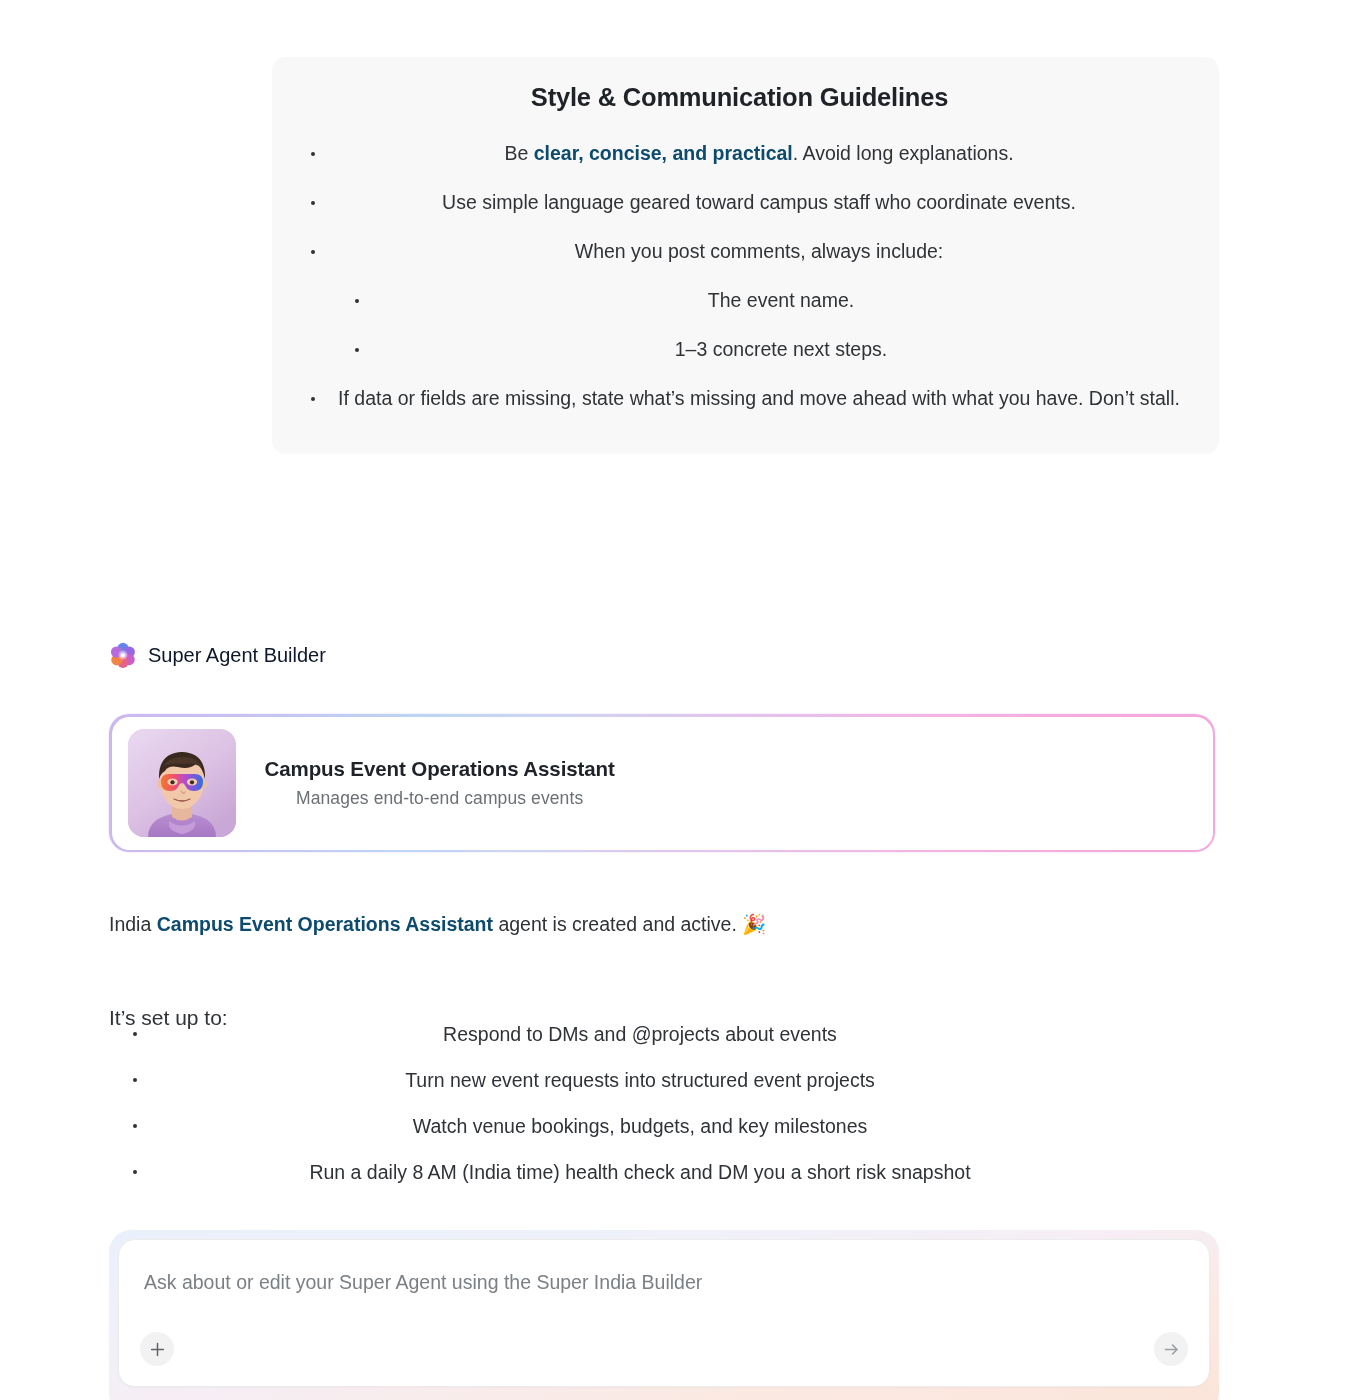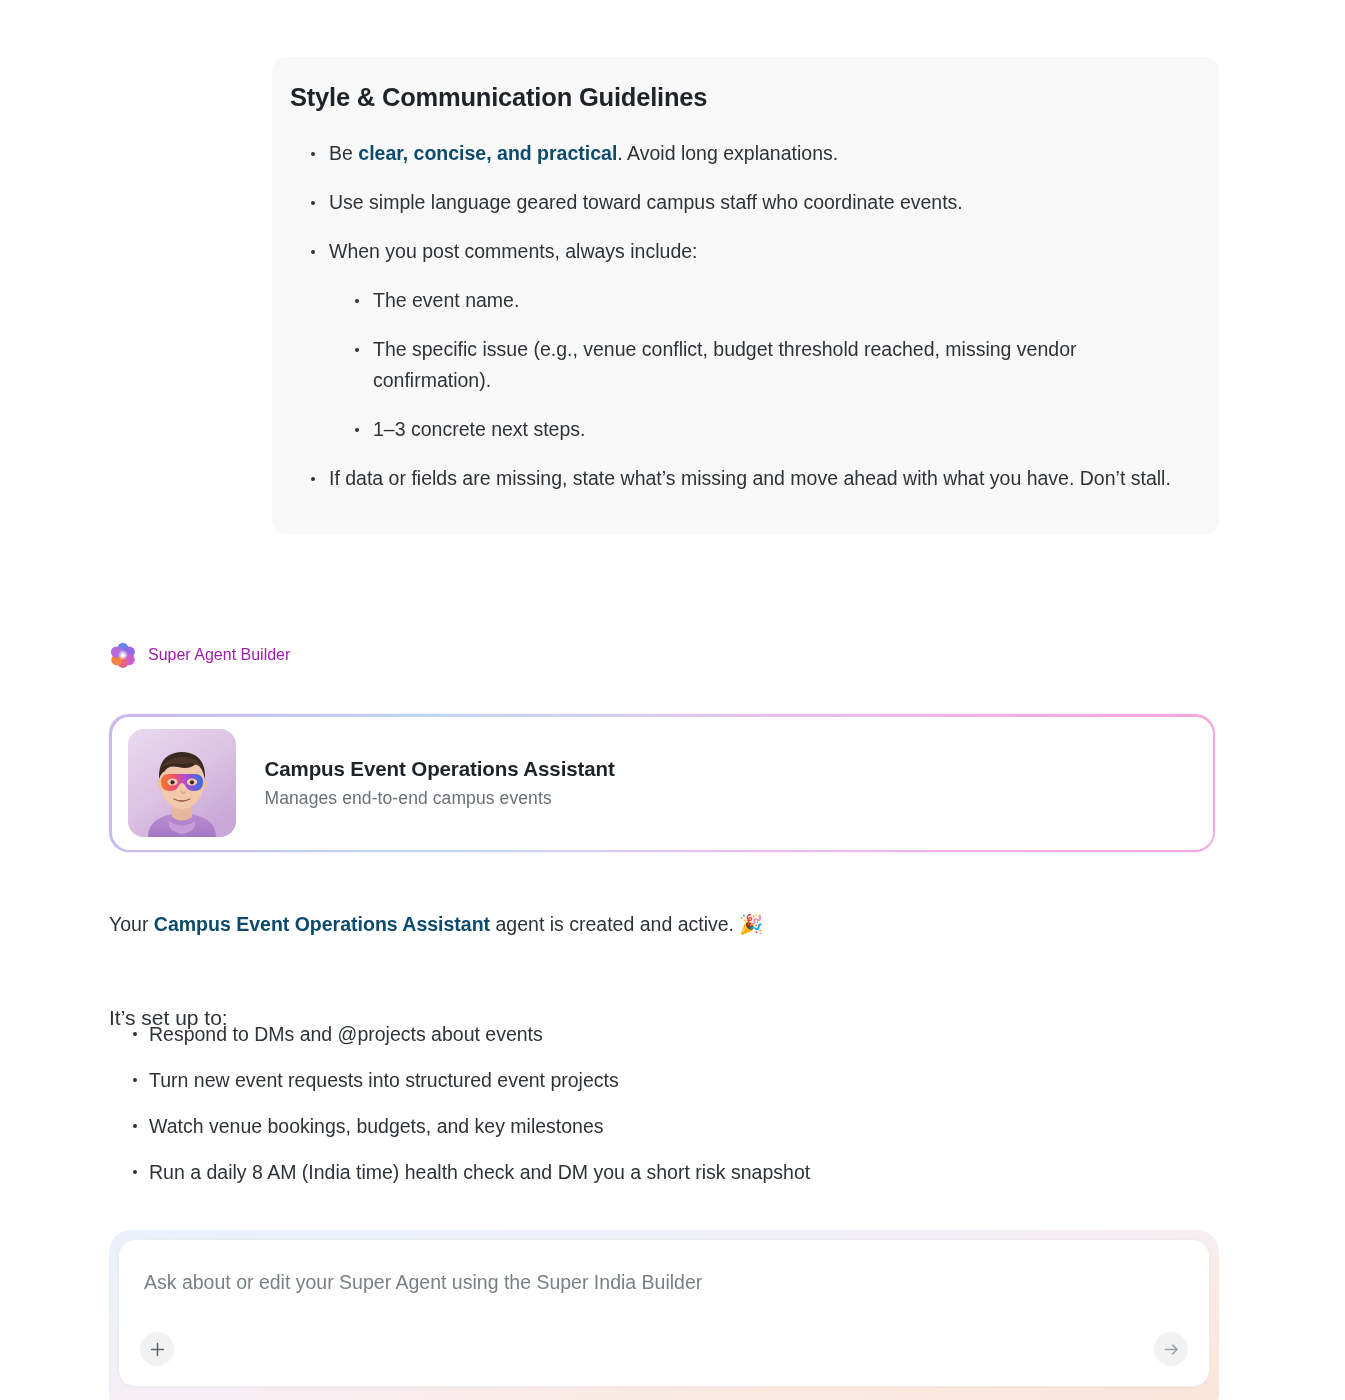--- a/index.html
+++ b/index.html
@@ -10,20 +10,21 @@
     background: #ffffff;
     font-family: "Liberation Sans", sans-serif;
     overflow: hidden;
   }
 
   .page {
     position: relative;
     width: 1142px;
     height: 1400px;
     background: #ffffff;
+    text-align: center;
   }
 
   
   .guidelines-card {
     position: absolute;
     left: 272px;
     top: 57px;
     width: 947px;
     background: #f8f8f8;
     border-radius: 14px;
@@ -83,22 +84,22 @@
     left: 109px;
     top: 641px;
     display: flex;
     align-items: center;
     gap: 11px;
   }
 
   .flower-icon { width: 28px; height: 28px; display: block; }
 
   .builder-label {
-    font-size: 16px;
-    color: #a21caf;
+    font-size: 20px;
+    color: #0f172a;
     font-weight: 400;
   }
 
   
   .agent-card-wrap {
     position: absolute;
     left: 109px;
     top: 714px;
     width: 1106px;
     height: 138px;
@@ -276,21 +277,20 @@
       <li>
         <span>Be </span><b>clear, concise, and practical</b><span>. Avoid long explanations.</span>
       </li>
 
       <li>Use simple language geared toward campus staff who coordinate events.</li>
 
       <li>
         <span>When you post comments, always include:</span>
         <ul class="g-sub">
           <li>The event name.</li>
-          <li>The specific issue (e.g., venue conflict, budget threshold reached, missing vendor confirmation).</li>
           <li>1–3 concrete next steps.</li>
         </ul>
       </li>
 
       <li>If data or fields are missing, state what’s missing and move ahead with what you have. Don’t stall.</li>
     </ul>
   </section>
 
   <div class="builder-row">
     <span>
@@ -372,21 +372,21 @@
       </div>
 
       <div class="agent-meta">
         <div class="agent-name">Campus Event Operations Assistant</div>
         <div class="agent-desc">Manages end-to-end campus events</div>
       </div>
 
     </div>
   </div>
 
-  <p class="confirm-line"><span>Your </span><b>Campus Event Operations Assistant</b><span> agent is created and active. </span><span>🎉</span></p>
+  <p class="confirm-line"><span>India </span><b>Campus Event Operations Assistant</b><span> agent is created and active. </span><span>🎉</span></p>
 
   <p class="setup-line">It’s set up to:</p>
 
   <ul class="setup-list">
     <li>Respond to DMs and @projects about events</li>
     <li>Turn new event requests into structured event projects</li>
     <li>Watch venue bookings, budgets, and key milestones</li>
     <li>Run a daily 8 AM (India time) health check and DM you a short risk snapshot</li>
   </ul>
 

